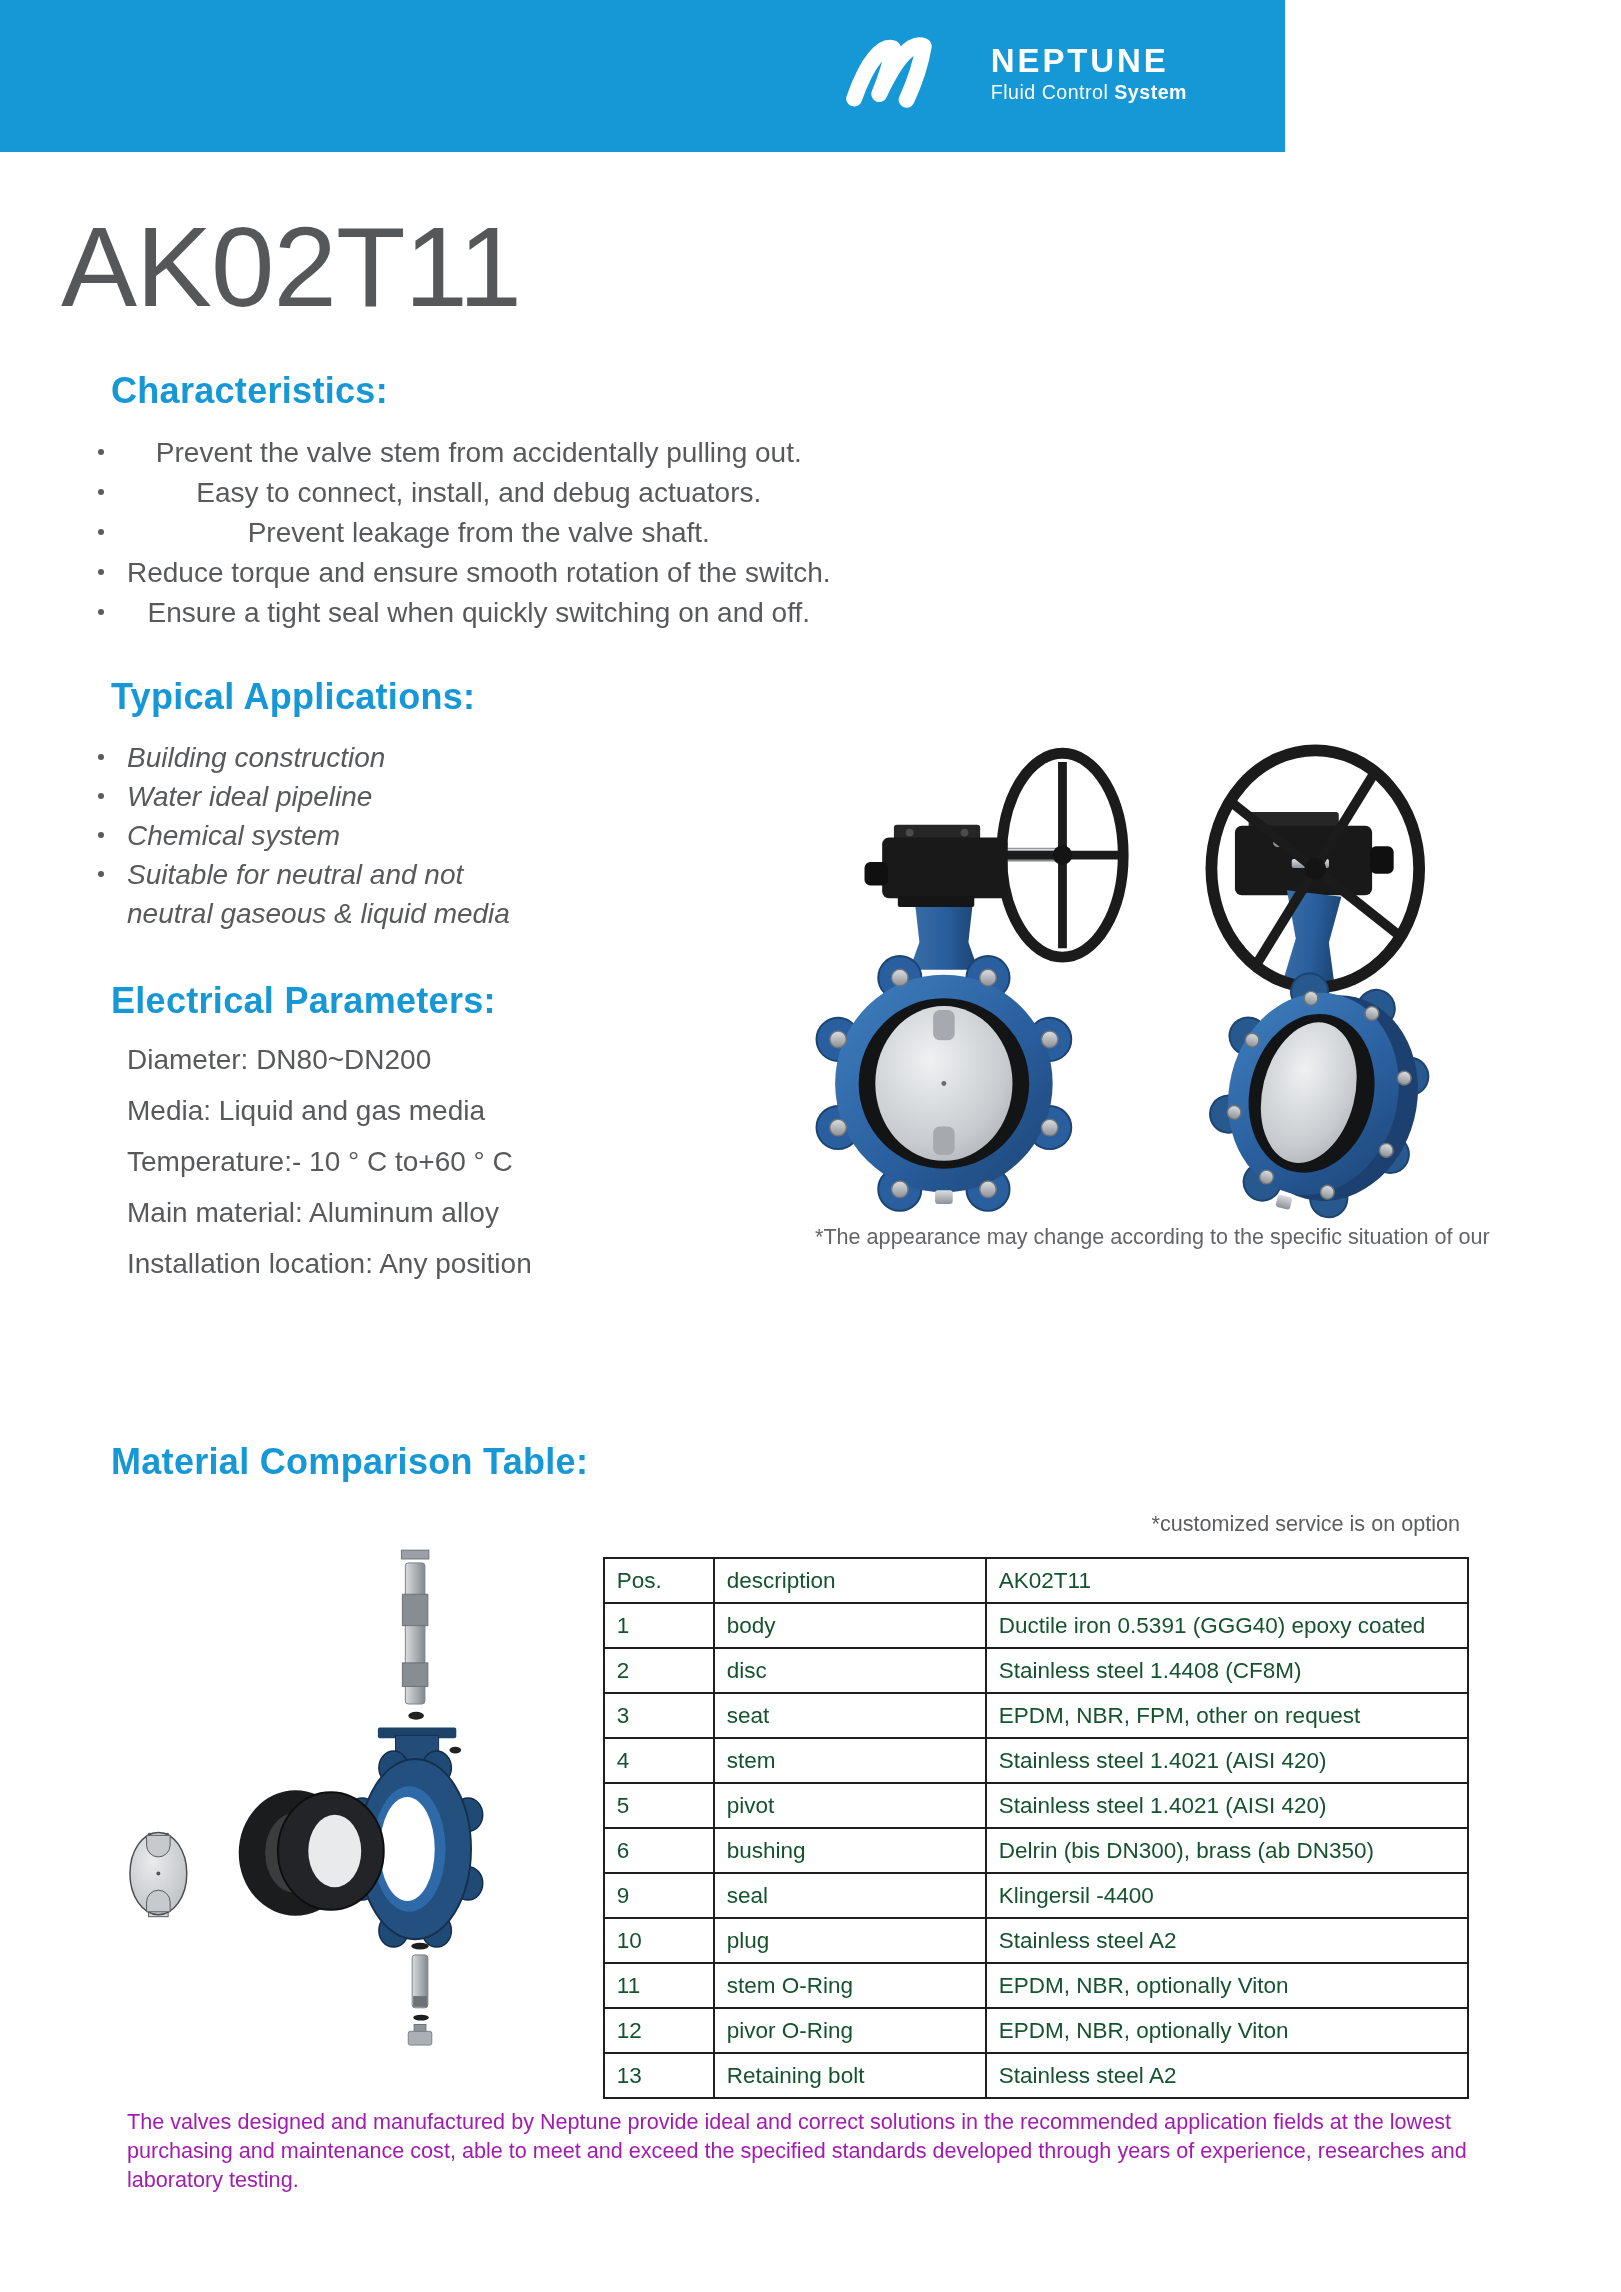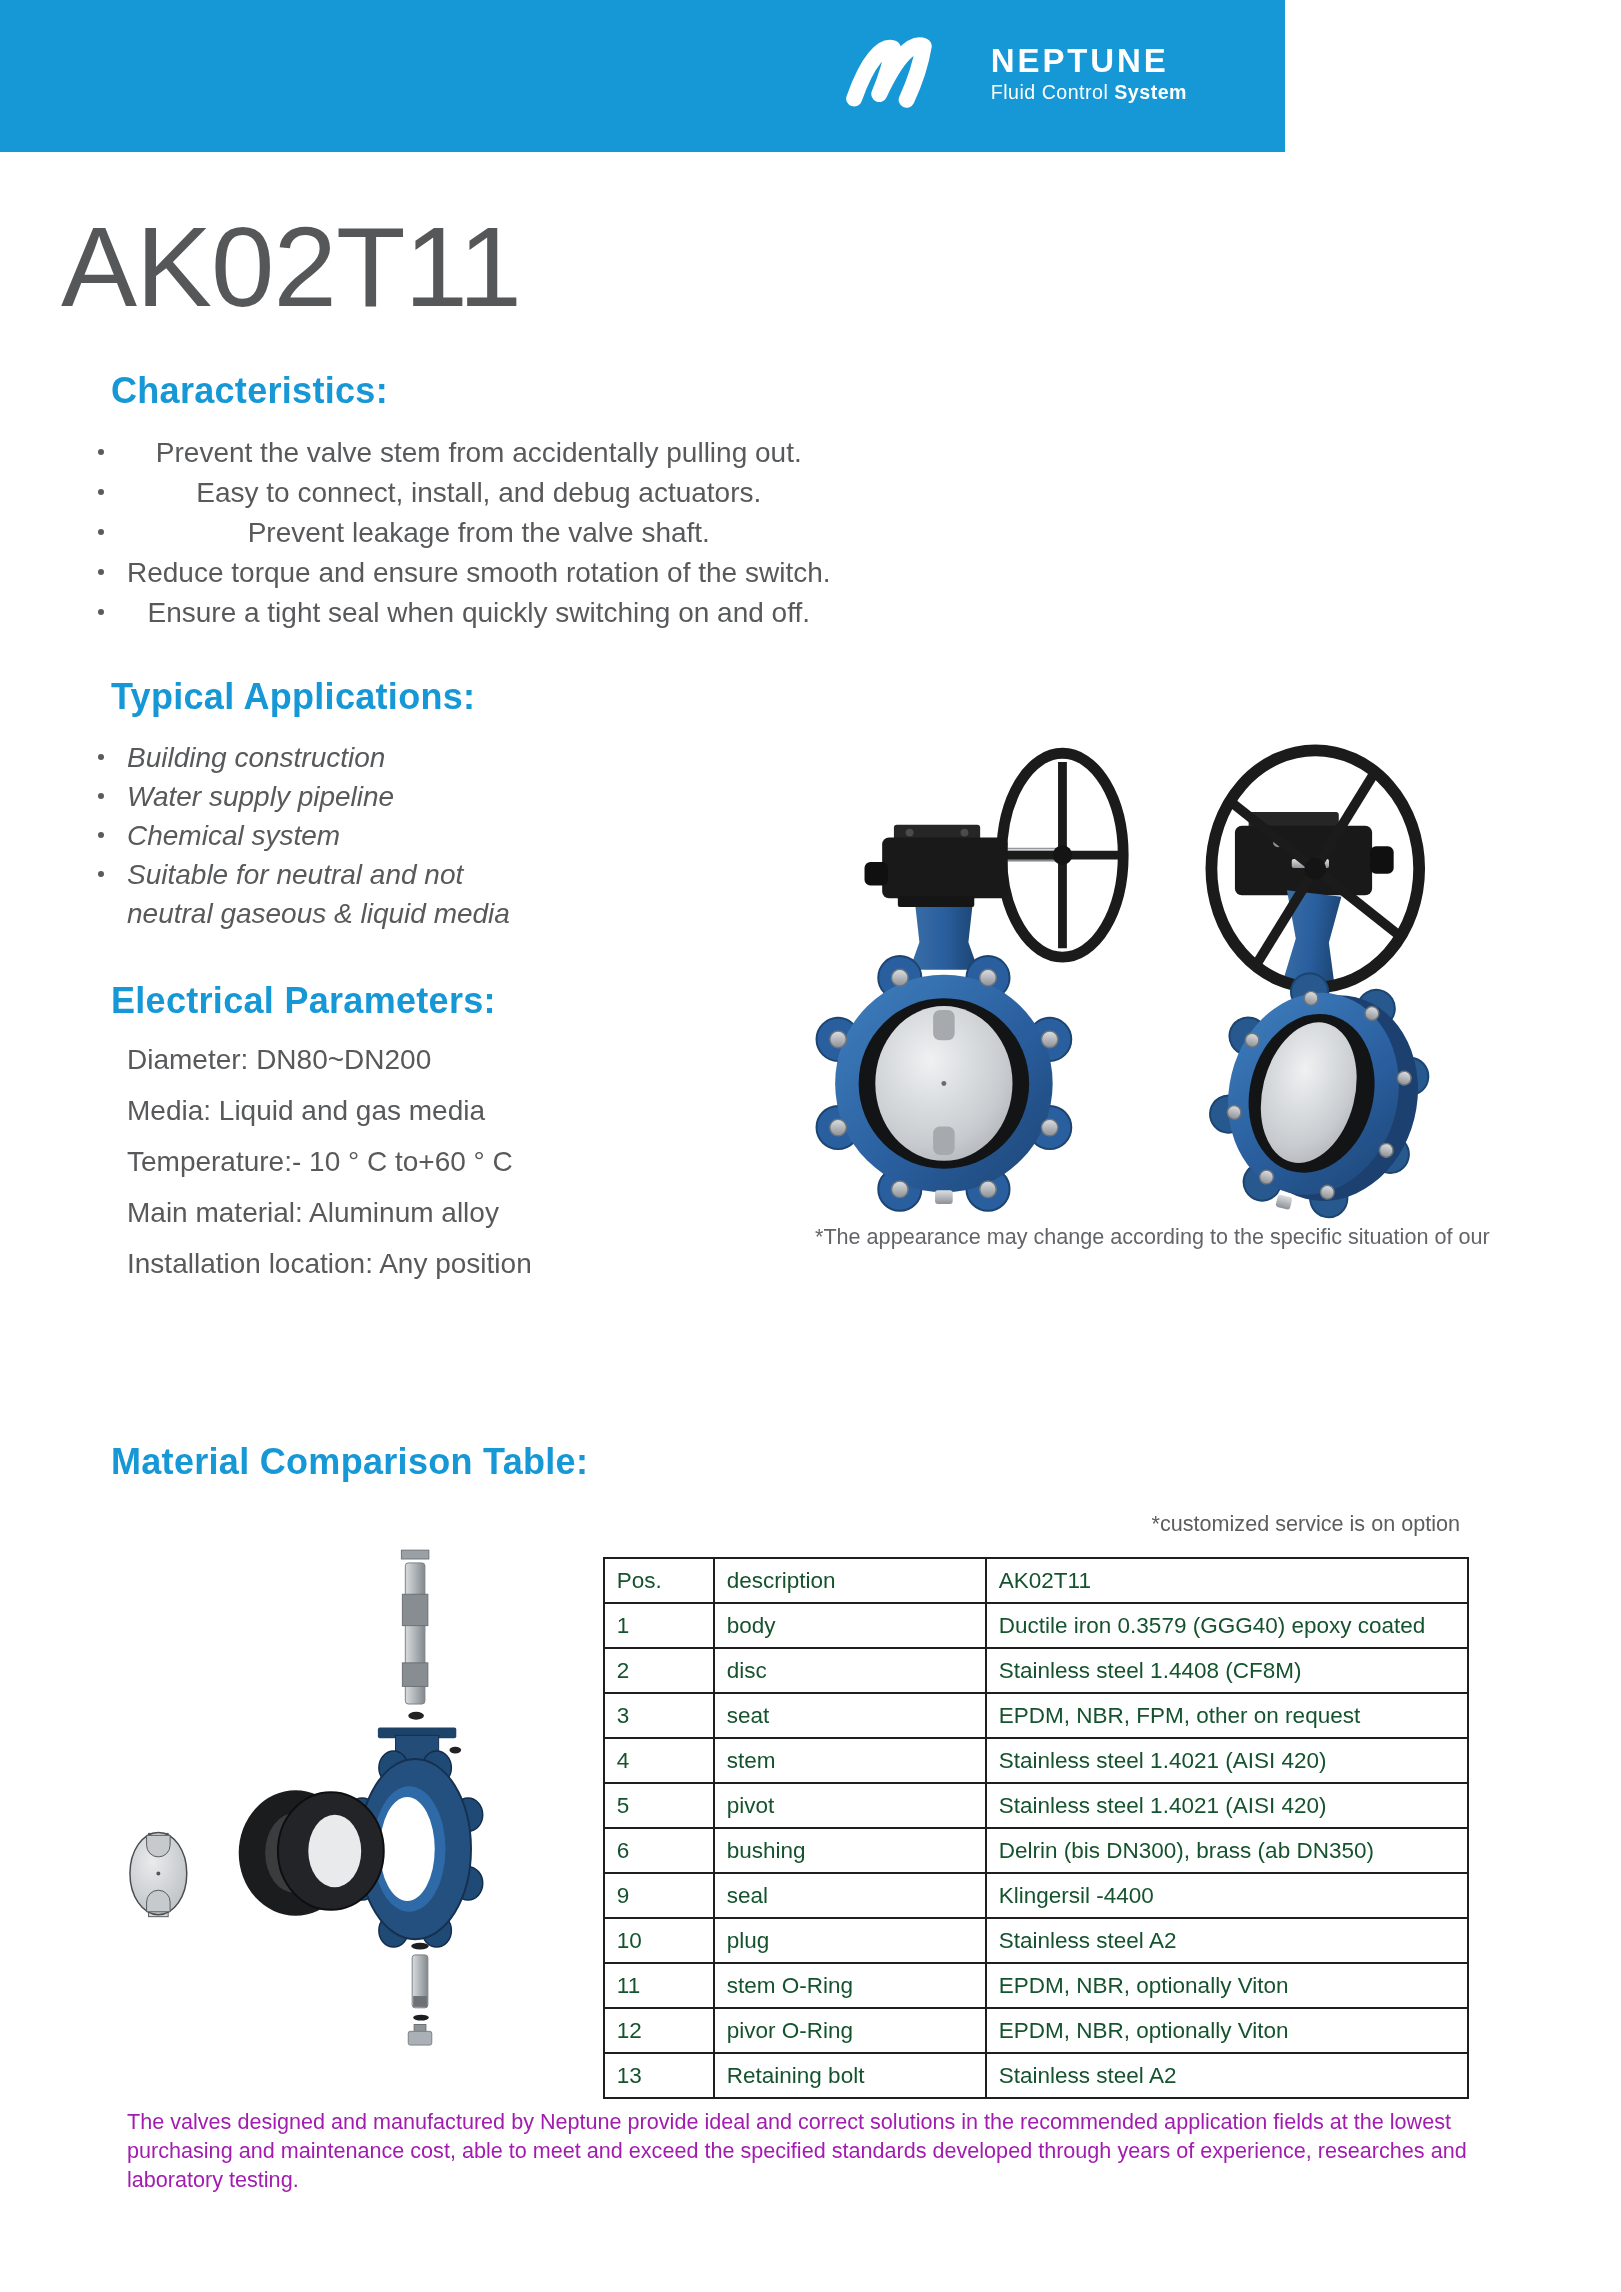--- a/index.html
+++ b/index.html
@@ -110,21 +110,21 @@
     <li>Prevent the valve stem from accidentally pulling out.</li>
     <li>Easy to connect, install, and debug actuators.</li>
     <li>Prevent leakage from the valve shaft.</li>
     <li>Reduce torque and ensure smooth rotation of the switch.</li>
     <li>Ensure a tight seal when quickly switching on and off.</li>
   </ul>
 
   <h2 class="sec-head head-apps">Typical Applications:</h2>
   <ul class="doc-list apps-list">
     <li>Building construction</li>
-    <li>Water supply pipeline</li>
+    <li>Water ideal pipeline</li>
     <li>Chemical system</li>
     <li>Suitable for neutral and not
 neutral gaseous &amp; liquid media</li>
   </ul>
 
   <h2 class="sec-head head-elec">Electrical Parameters:</h2>
   <ul class="doc-list elec-list">
     <li>Diameter: DN80~DN200</li>
     <li>Media: Liquid and gas media</li>
     <li>Temperature:- 10 ° C to+60 ° C</li>
@@ -331,21 +331,21 @@
       </colgroup>
     <tbody>
       <tr>
         <td>Pos.</td>
         <td>description</td>
         <td>AK02T11</td>
       </tr>
       <tr>
         <td>1</td>
         <td>body</td>
-        <td>Ductile iron 0.3579 (GGG40) epoxy coated</td>
+        <td>Ductile iron 0.5391 (GGG40) epoxy coated</td>
       </tr>
       <tr>
         <td>2</td>
         <td>disc</td>
         <td>Stainless steel 1.4408 (CF8M)</td>
       </tr>
       <tr>
         <td>3</td>
         <td>seat</td>
         <td>EPDM, NBR, FPM, other on request</td>

